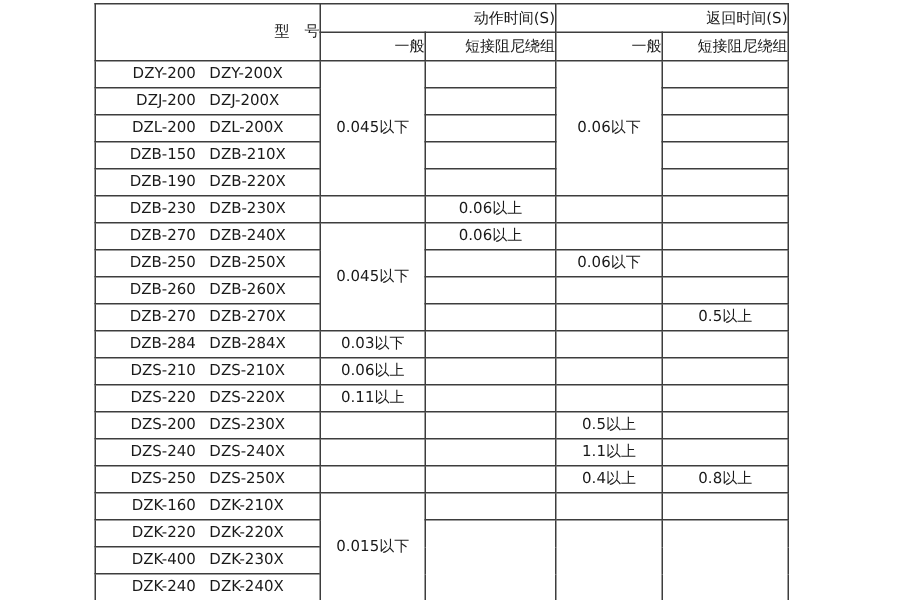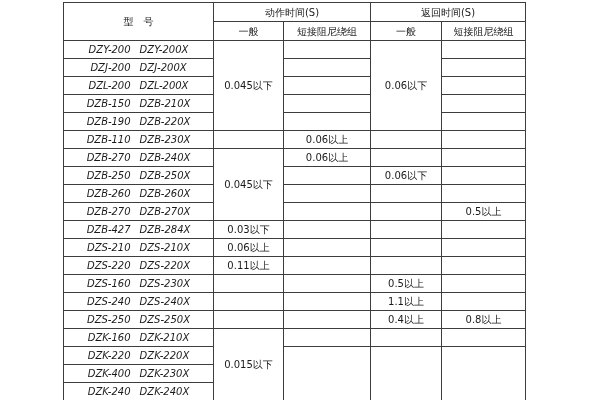--- a/index.html
+++ b/index.html
@@ -33,30 +33,30 @@
     text-align: center;
     vertical-align: middle;
     font-weight: normal;
     font-size: 10px;
     line-height: 1.1;
     overflow: hidden;
     white-space: nowrap;
   }
   table.spec thead tr th {
     height: 18px;
+    text-align: right;
   }
   table.spec tbody tr {
     height: 18px;
   }
   .model-pair {
     display: flex;
     justify-content: center;
     align-items: center;
     gap: 9px;
-    font-style: italic;
   }
 </style>
 </head>
 <body>
 
 <div class="page">
   <table class="spec">
     <colgroup>
       <col style="width:150px">
       <col style="width:70px">
@@ -126,21 +126,21 @@
               <span>DZB-190</span>
               <span>DZB-220X</span>
             </div>
           </td>
           <td></td>
           <td></td>
         </tr>
         <tr>
           <td>
             <div class="model-pair">
-              <span>DZB-110</span>
+              <span>DZB-230</span>
               <span>DZB-230X</span>
             </div>
           </td>
           <td></td>
           <td>0.06以上</td>
           <td></td>
           <td></td>
         </tr>
         <tr>
           <td>
@@ -183,21 +183,21 @@
               <span>DZB-270X</span>
             </div>
           </td>
           <td></td>
           <td></td>
           <td>0.5以上</td>
         </tr>
         <tr>
           <td>
             <div class="model-pair">
-              <span>DZB-427</span>
+              <span>DZB-284</span>
               <span>DZB-284X</span>
             </div>
           </td>
           <td>0.03以下</td>
           <td></td>
           <td></td>
           <td></td>
         </tr>
         <tr>
           <td>
@@ -219,21 +219,21 @@
             </div>
           </td>
           <td>0.11以上</td>
           <td></td>
           <td></td>
           <td></td>
         </tr>
         <tr>
           <td>
             <div class="model-pair">
-              <span>DZS-160</span>
+              <span>DZS-200</span>
               <span>DZS-230X</span>
             </div>
           </td>
           <td></td>
           <td></td>
           <td>0.5以上</td>
           <td></td>
         </tr>
         <tr>
           <td>

